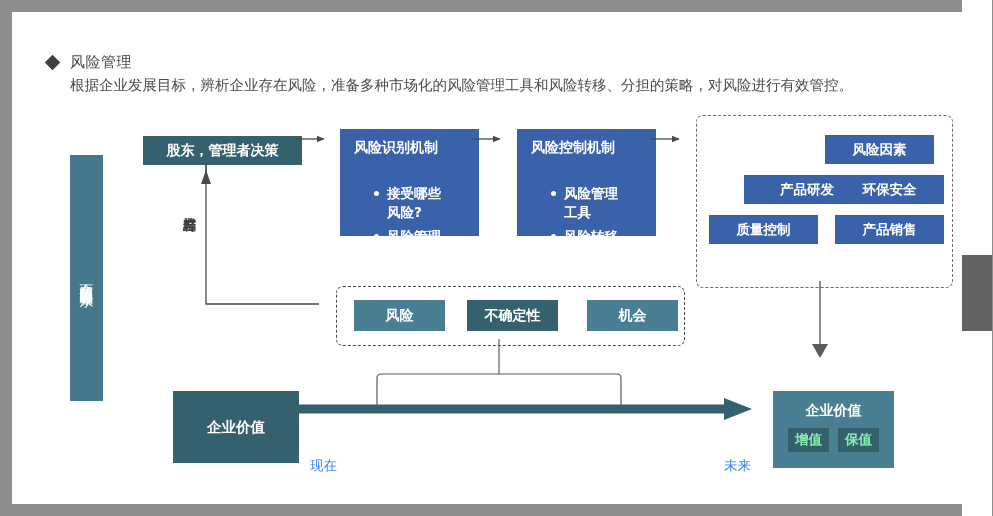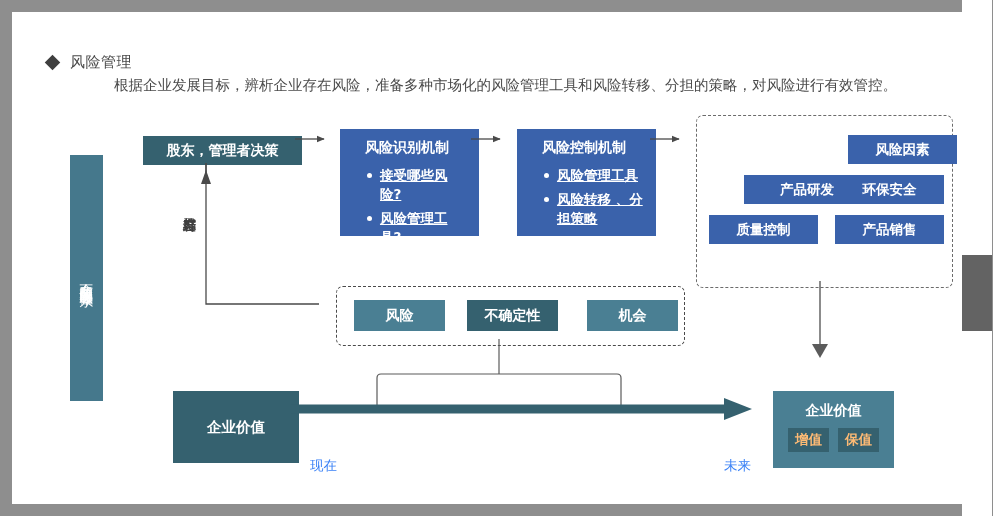--- a/index.html
+++ b/index.html
@@ -24,21 +24,21 @@
   .hdr-diamond{
     position:absolute;left:35px;top:45px;width:11px;height:11px;
     background:#3f3f3f;transform:rotate(45deg);
   }
   .hdr-title{
     position:absolute;left:58px;top:41px;
     font-size:15px;color:#4a4a4a;letter-spacing:.5px;white-space:nowrap;
   }
   .hdr-sub{
     position:absolute;left:58px;top:64px;
-    font-size:14.5px;color:#4a4a4a;white-space:nowrap;margin-left:44px;
+    font-size:14.5px;color:#4a4a4a;white-space:nowrap;
   }
 
   
   .vbanner{
     position:absolute;left:58px;top:143px;width:33px;height:246px;
     background:#45788c;
     color:#ffffff;font-size:13.5px;line-height:16.5px;
     display:flex;align-items:center;justify-content:center;
     writing-mode:vertical-rl;text-orientation:upright;
     letter-spacing:1px;
@@ -49,23 +49,23 @@
   .teal{background:#35616f;color:#fff;}
   .teal-lt{background:#4a7f93;color:#fff;}
   .blue{background:#3a62ab;color:#fff;}
   .center{align-items:center;justify-content:center;}
 
   .b-stakeholder{
     left:131px;top:124px;width:159px;height:29px;
     font-size:14px;font-weight:bold;
   }
 
-  .panel{padding:10px 12px 10px 25px;flex-direction:column;}
+  .panel{padding:10px 12px 10px 14px;flex-direction:column;}
   .panel .ttl{font-size:14px;font-weight:bold;margin-bottom:9px;}
-  .panel ul{margin:0;padding:0;list-style:none;text-decoration:underline;}
+  .panel ul{margin:18px;padding:0;list-style:none;}
   .panel li{
     font-size:13.5px;font-weight:bold;line-height:19px;
     position:relative;padding-left:15px;margin-bottom:5px;
   }
   .panel li:before{
     content:"";position:absolute;left:2px;top:7px;
     width:5px;height:5px;border-radius:50%;background:#fff;
   }
   .b-identify{left:328px;top:117px;width:139px;height:107px;}
   .b-control{left:505px;top:117px;width:139px;height:107px;}
@@ -93,21 +93,21 @@
     font-size:14.5px;font-weight:bold;
   }
   .b-value-future{
     left:761px;top:379px;width:121px;height:77px;
     flex-direction:column;align-items:center;justify-content:flex-start;
     padding-top:11px;box-sizing:border-box;
   }
   .b-value-future .vf-title{font-size:14px;font-weight:bold;margin-bottom:8px;}
   .vf-row{display:flex;gap:9px;}
   .vf-badge{
-    background:#35616f;color:#fdba74;font-size:13.5px;font-weight:bold;
+    background:#35616f;color:#86efac;font-size:13.5px;font-weight:bold;
     padding:3px 7px;
   }
 
   .axis-label{position:absolute;font-size:13.5px;color:#3b82f6;}
 
   svg.overlay{position:absolute;left:0;top:0;width:993px;height:516px;pointer-events:none;}
 
   .pref-label{
     position:absolute;left:170px;top:195px;
     writing-mode:vertical-rl;text-orientation:upright;
@@ -143,21 +143,21 @@
       <div class="ttl">风险控制机制</div>
       <ul>
         <li>风险管理工具</li>
         <li>风险转移 、分担策略</li>
       </ul>
     </div>
 
     <div class="pref-label">偏好与容忍度</div>
 
     <div class="dash-right"></div>
-    <div class="box blue center gbox" style="left:836px;top:123px;">
+    <div class="box blue center gbox" style="left:813px;top:123px;">
       <span>风险因素</span>
       </div>
     <div class="box blue center gbox" style="left:732px;top:163px;padding-left:17px;">
       <span>产品研发</span>
       </div>
     <div class="box blue center gbox" style="left:823px;top:163px;">
       <span>环保安全</span>
       </div>
     <div class="box blue center gbox" style="left:697px;top:203px;">
       <span>质量控制</span>

